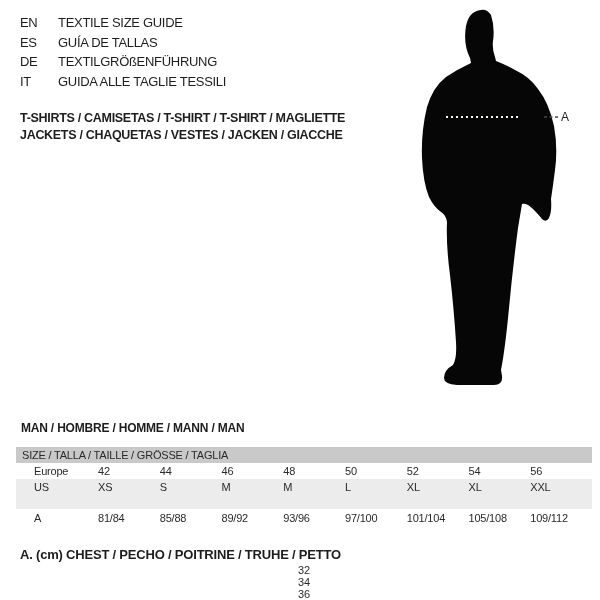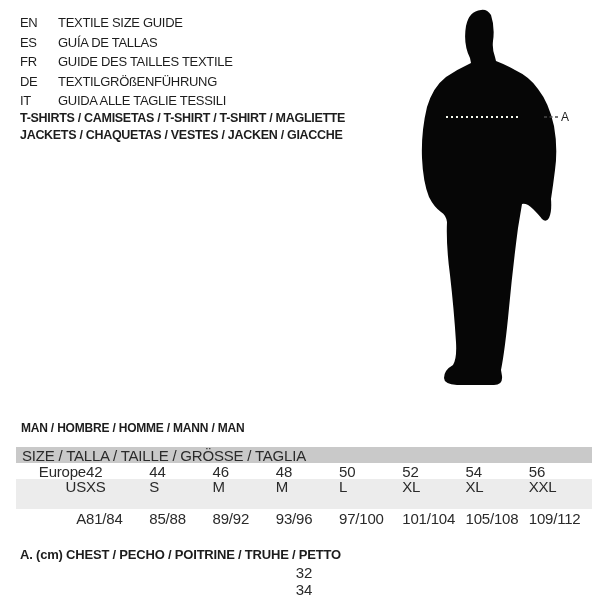--- a/index.html
+++ b/index.html
@@ -12,23 +12,23 @@
   .lang-row{display:flex;height:19.5px;align-items:center;font-weight:400;font-size:13px;letter-spacing:-0.3px;}
   .lang-code{width:38px;flex:0 0 38px;}
   
   .categories{position:absolute;left:20px;top:110px;}
   .category-line{font-weight:700;font-size:12.5px;letter-spacing:-0.3px;line-height:16.5px;white-space:nowrap;}
   
   .figure-svg{position:absolute;left:415px;top:5px;}
   
   .section-title{position:absolute;left:21px;top:421px;font-size:12px;font-weight:700;letter-spacing:-0.2px;white-space:nowrap;}
   
-  .size-table{position:absolute;left:16px;top:447px;width:576px;font-size:15px;letter-spacing:-0.2px;color:#2a2a2a;}
+  .size-table{position:absolute;left:16px;top:447px;width:576px;font-size:11px;letter-spacing:-0.2px;color:#2a2a2a;}
   .t-row{display:flex;align-items:center;}
-  .t-row .row-label{flex:0 0 70px;width:70px;padding-left:6px;box-sizing:border-box;text-align:right;}
+  .t-row .row-label{flex:0 0 70px;width:70px;padding-left:6px;box-sizing:border-box;text-align:left;margin-left:12px;}
   .t-row .cell{flex:1;}
   .t-header{height:16px;background:#c9c9c9;display:flex;align-items:center;padding-left:6px;box-sizing:border-box;}
   .r-0{height:16px;background:#ffffff;}
   .r-1{height:15px;background:#ececec;}
   .r-2{height:15px;background:#ececec;flex-direction:column;}
   .r-3{height:18px;background:#ffffff;}
   
   .footnote{position:absolute;left:20px;top:547px;font-size:13px;font-weight:700;letter-spacing:-0.2px;white-space:nowrap;}
 </style>
 </head>
@@ -37,24 +37,20 @@
 <div class="canvas">
 
   <div class="languages">
     <div class="lang-row">
       <span class="lang-code">EN</span>
       <span class="lang-label">TEXTILE SIZE GUIDE</span>
     </div>
     <div class="lang-row">
       <span class="lang-code">ES</span>
       <span class="lang-label">GUÍA DE TALLAS</span>
-    </div>
-    <div class="lang-row">
-      <span class="lang-code">FR</span>
-      <span class="lang-label">GUIDE DES TAILLES TEXTILE</span>
     </div>
     <div class="lang-row">
       <span class="lang-code">DE</span>
       <span class="lang-label">TEXTILGRÖßENFÜHRUNG</span>
     </div>
     <div class="lang-row">
       <span class="lang-code">IT</span>
       <span class="lang-label">GUIDA ALLE TAGLIE TESSILI</span>
     </div>
   </div>

